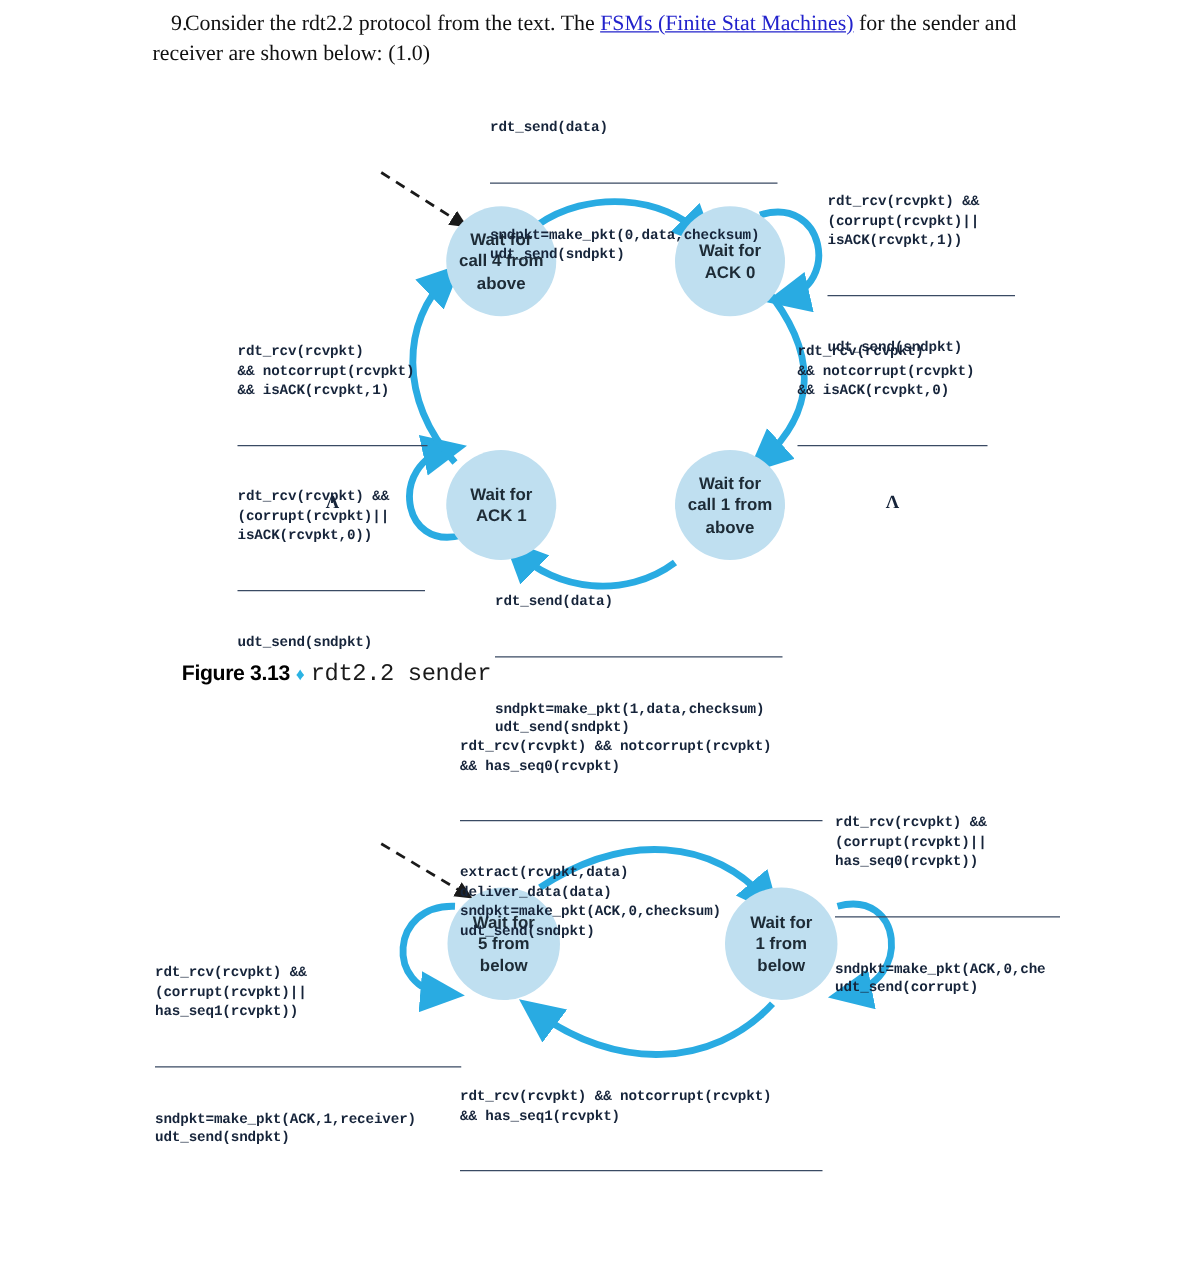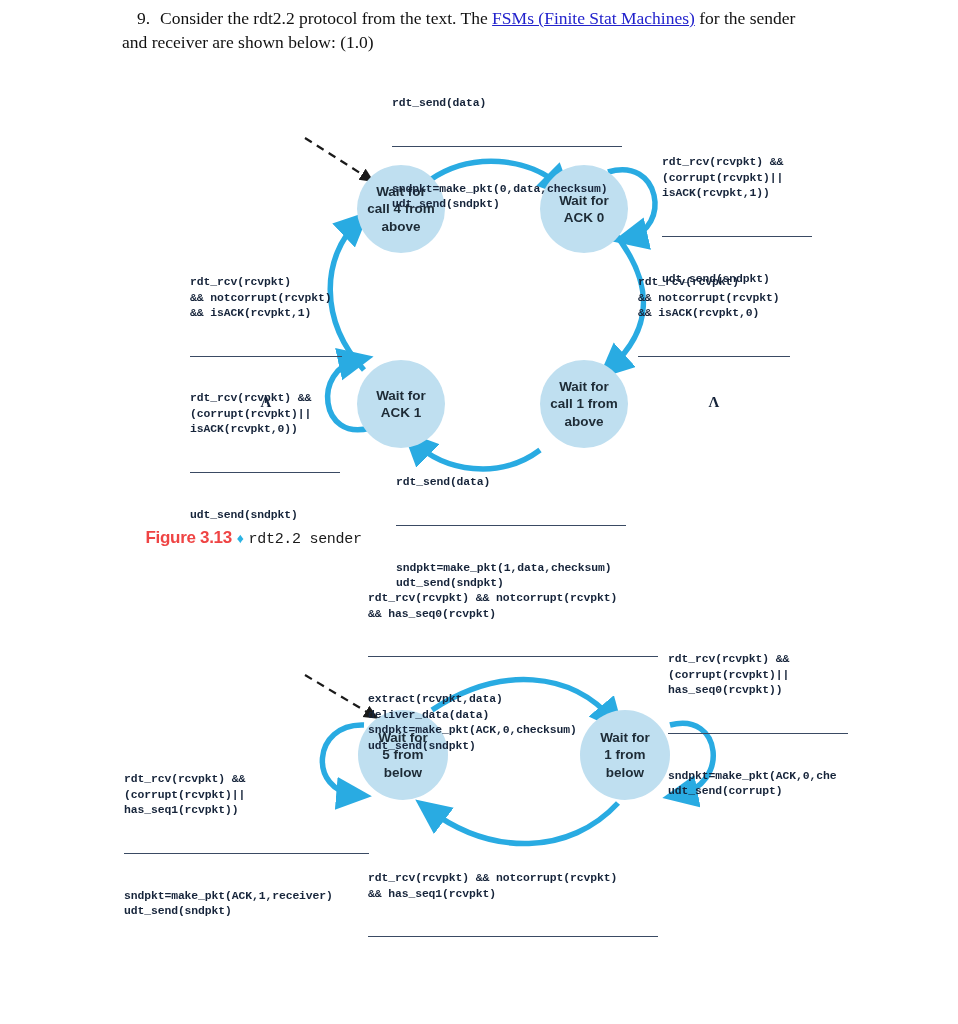--- a/index.html
+++ b/index.html
@@ -29,21 +29,21 @@
     color: #111;
   }
   .q-num {
     position: absolute;
     left: 0;
     top: 0;
     width: 28px;
     text-align: right;
   }
   .q-body {
-    margin-left: 38px;
+    margin-left: 26px;
     text-align: right;
   }
   .q-link {
     color: #2222cc;
     text-decoration: underline;
   }
 
   
   .diagram {
     position: absolute;
@@ -106,31 +106,31 @@
   }
 
   
   .caption {
     position: absolute;
     font-family: "Liberation Sans", sans-serif;
     font-size: 17px;
     white-space: pre;
   }
   .caption .fignum {
-    color: #ef4444;
+    color: #000000;
     font-weight: bold;
     letter-spacing: -0.3px;
   }
   .caption .diamond {
     color: #2bb3e3;
     font-size: 14px;
   }
   .caption .figtitle {
     font-family: "Liberation Mono", monospace;
-    font-size: 15px;
+    font-size: 19px;
     color: #1a1a1a;
     letter-spacing: -0.3px;
   }
 
   
   .clip-right {
     overflow: hidden;
   }
 </style>
 </head>

